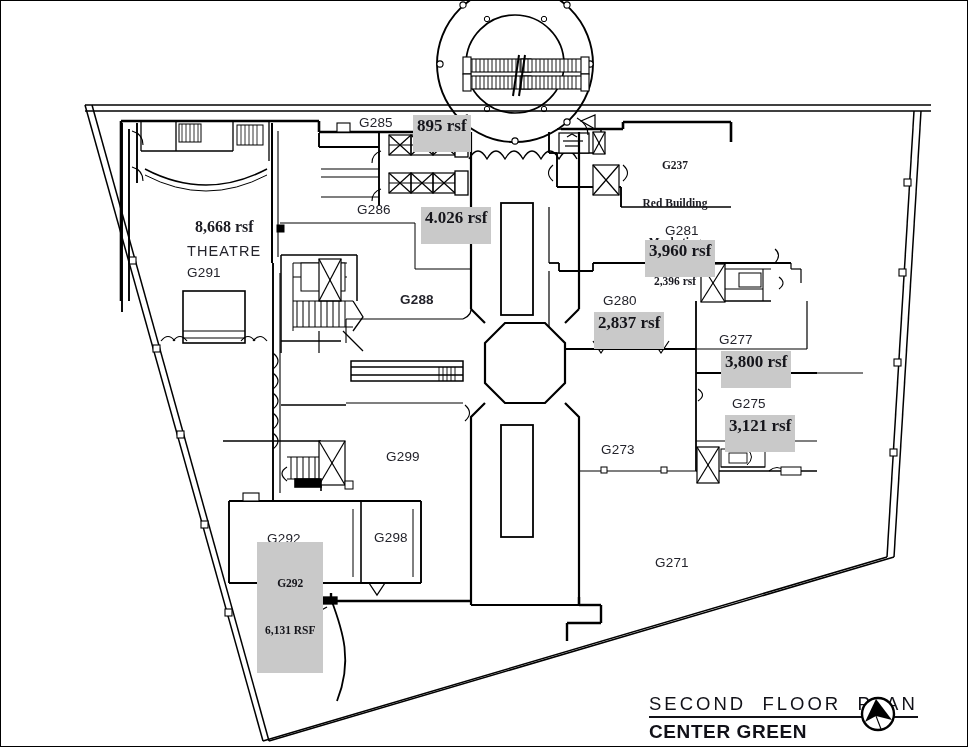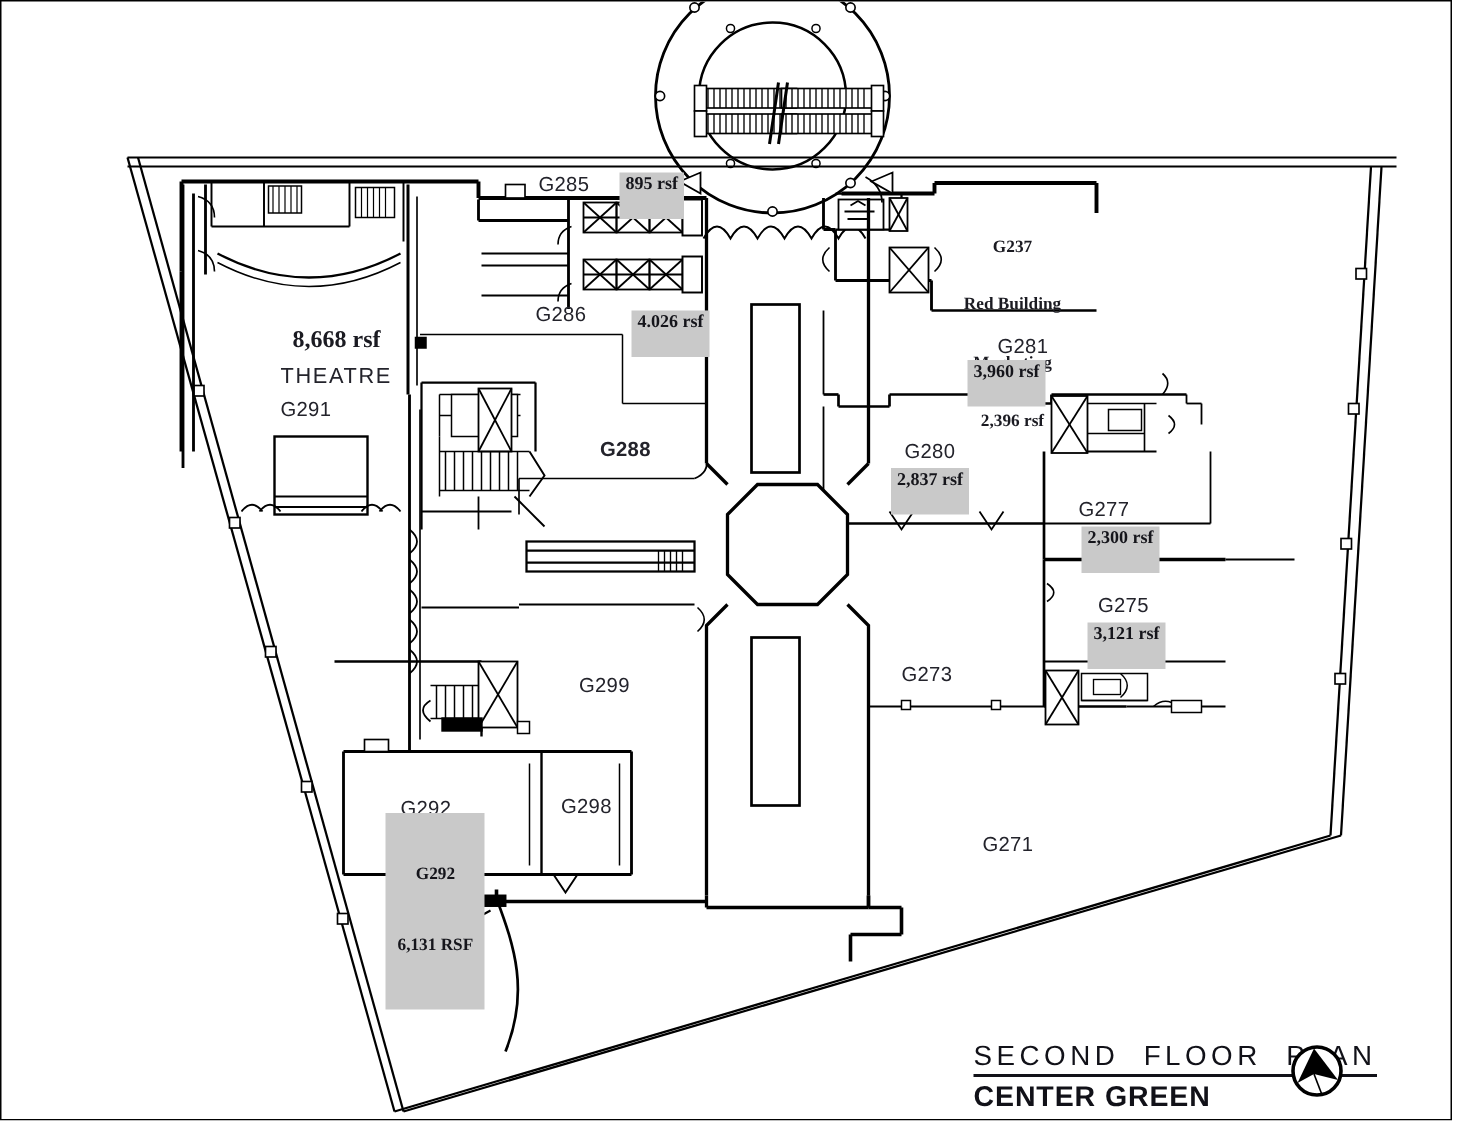--- a/index.html
+++ b/index.html
@@ -51,21 +51,21 @@
     color: #23232b;
   }
   .lbl-area-plain {
     font-family: "Liberation Serif", serif;
     font-size: 16px;
     font-weight: 700;
     color: #1b1b22;
   }
   .lbl-hl {
     font-family: "Liberation Serif", serif;
-    font-size: 12px;
+    font-size: 17px;
     font-weight: 700;
     color: #15151b;
     background: #c9c9c9;
     padding: 1px 4px 17px 4px;
     text-align: right;
   }
   .lbl-block {
     font-family: "Liberation Serif", serif;
     font-size: 11.5px;
     font-weight: 700;
@@ -621,21 +621,21 @@
     <div>2,396 rsf</div>
   </div>
 
   <div class="lbl lbl-room" style="left:653px; top:222px;margin-left:11px;">G281</div>
   <div class="lbl lbl-hl" style="left:644px; top:239px;">3,960 rsf</div>
 
   <div class="lbl lbl-room" style="left:602px; top:292px;">G280</div>
   <div class="lbl lbl-hl" style="left:593px; top:311px;">2,837 rsf</div>
 
   <div class="lbl lbl-room" style="left:718px; top:331px;">G277</div>
-  <div class="lbl lbl-hl" style="left:720px; top:350px;">2,300 rsf</div>
+  <div class="lbl lbl-hl" style="left:720px; top:350px;">3,800 rsf</div>
 
   <div class="lbl lbl-room" style="left:731px; top:395px;">G275</div>
   <div class="lbl lbl-hl" style="left:724px; top:414px;">3,121 rsf</div>
 
   <div class="lbl lbl-area-plain" style="left:194px; top:217px;">8,668 rsf</div>
   <div class="lbl lbl-theatre" style="left:186px; top:242px;">THEATRE</div>
   <div class="lbl lbl-room" style="left:186px; top:264px;">G291</div>
 
   <div class="lbl lbl-room" style="left:399px; top:291px;font-weight:bold;">G288</div>
 

